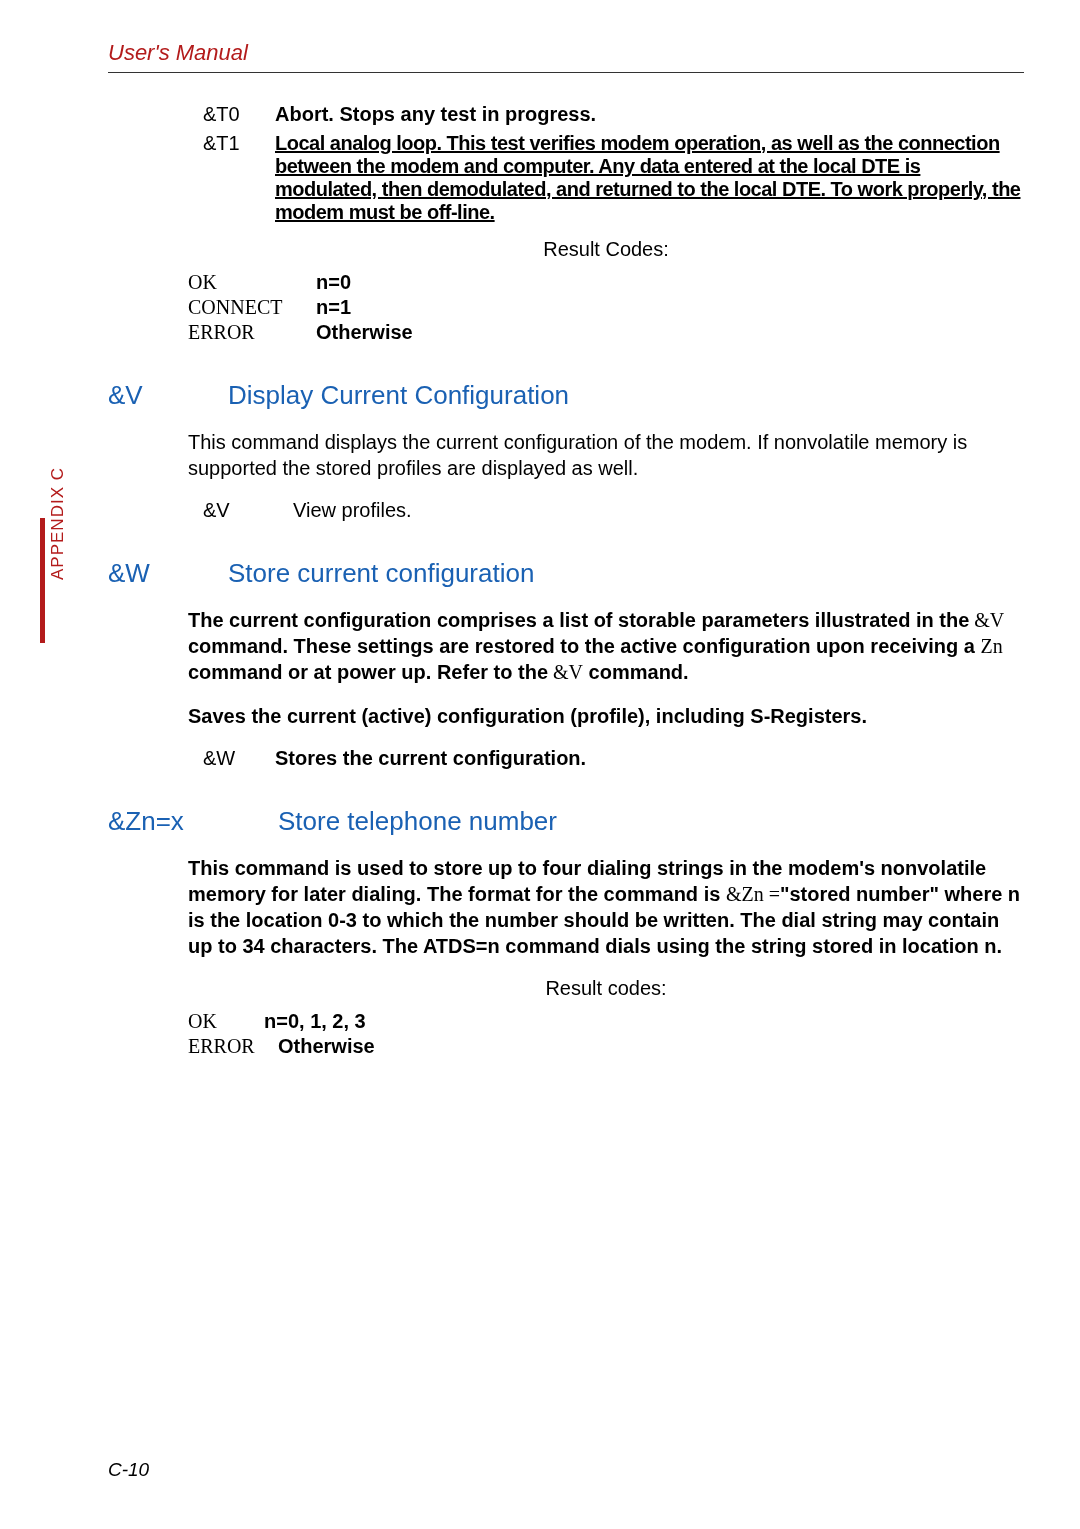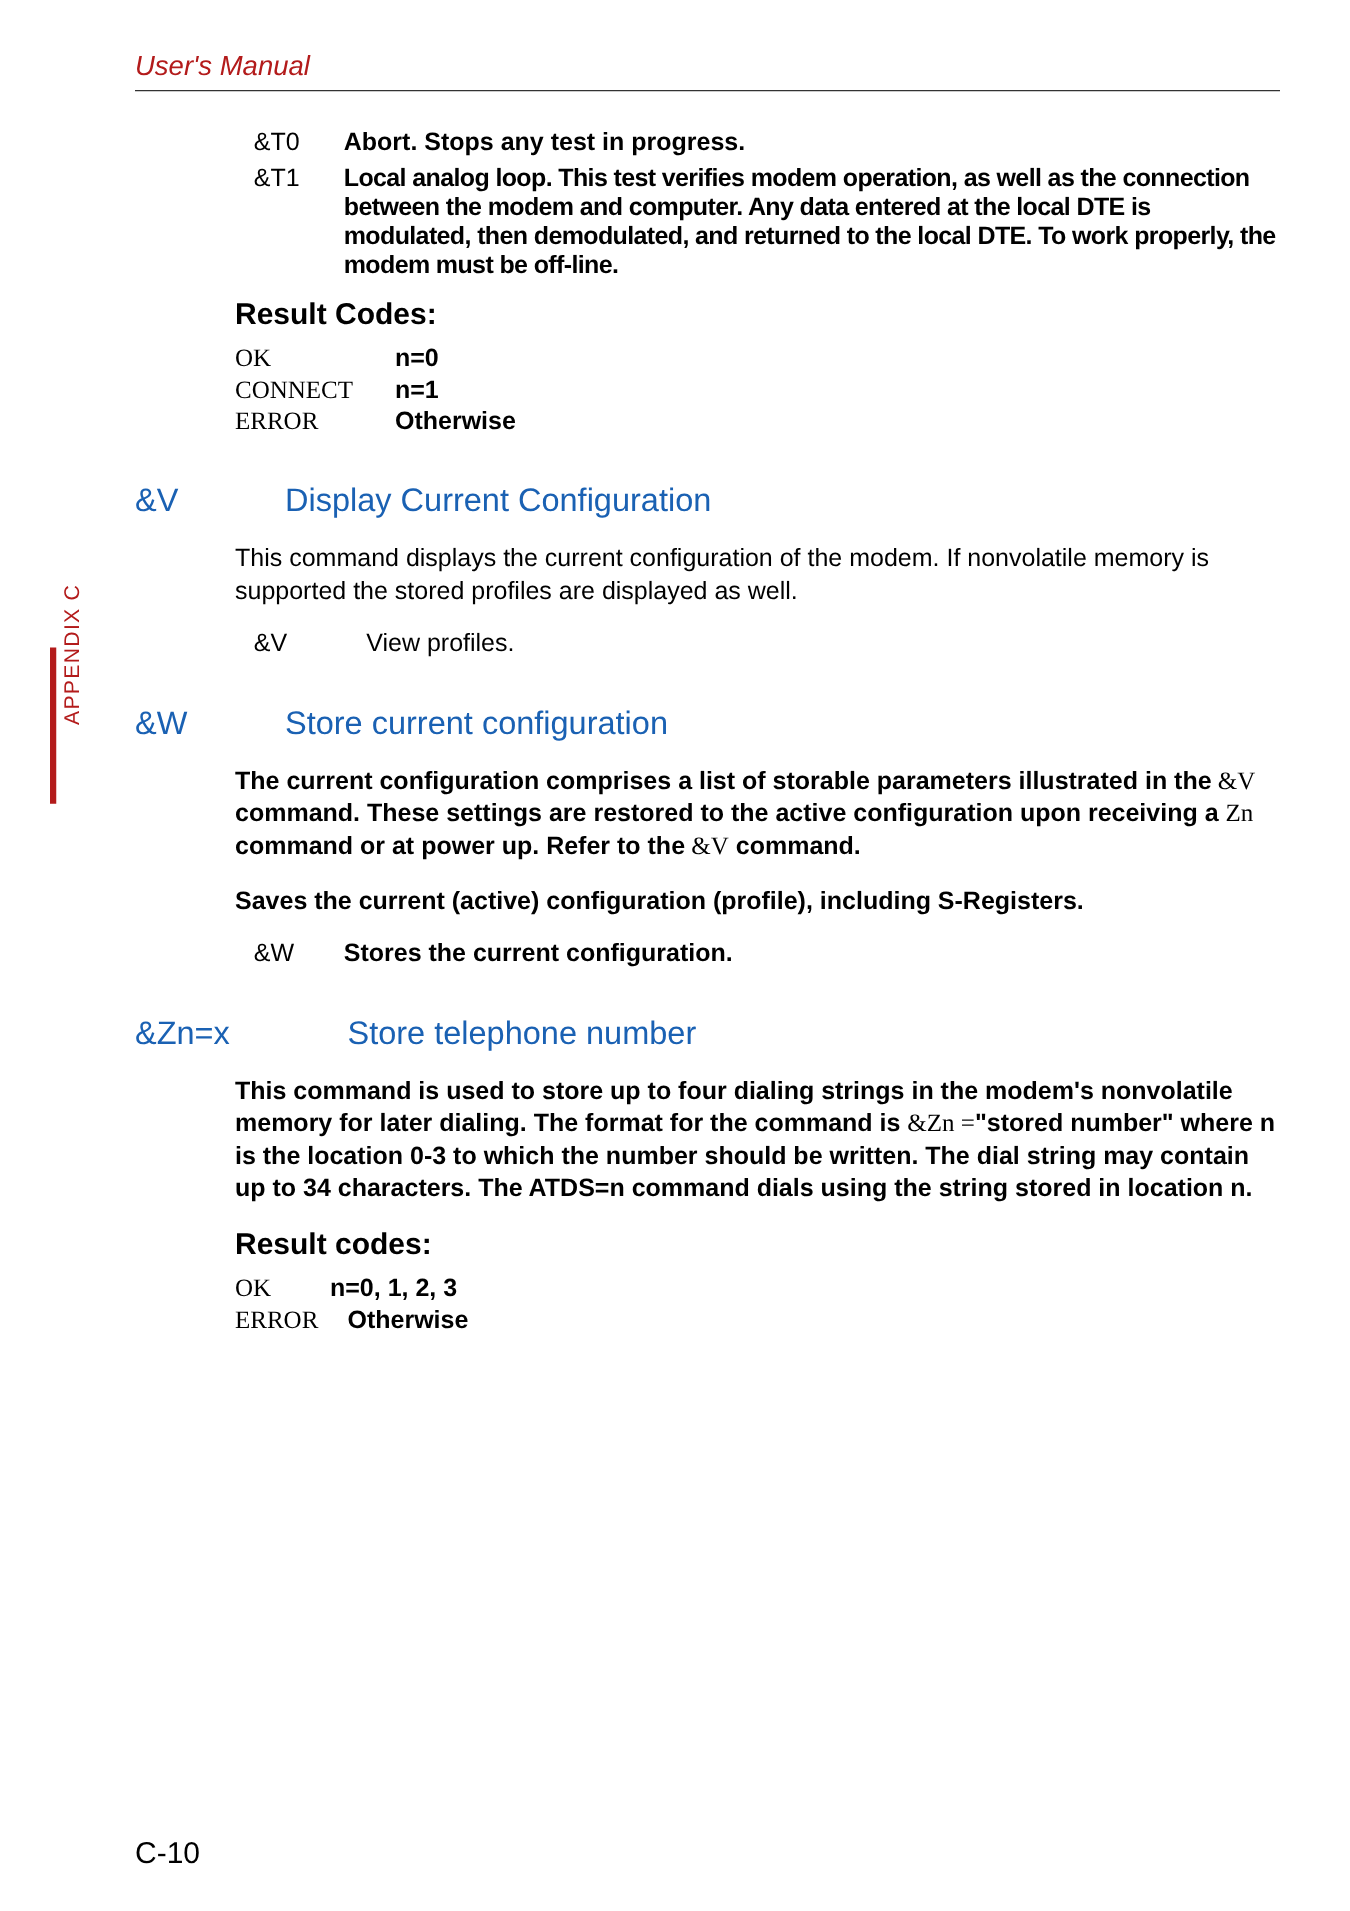--- a/index.html
+++ b/index.html
@@ -82,23 +82,24 @@
     width: 100px;
     flex: 0 0 100px;
   }
   .body-text {
     font-size: 20px;
     line-height: 1.3;
     margin: 10px 0 18px 0;
   }
   .body-text.bold { font-weight: bold; }
   .result-caption {
-    font-weight: bold;
-    font-size: 24px;
+    font-weight: normal;
+    font-size: 20px;
     margin: 14px 0 10px 0;
+    text-align: center;
   }
   .result-row {
     display: flex;
     margin: 2px 0;
     font-size: 20px;
   }
   .result-row .rc-a {
     width: 128px;
     flex: 0 0 128px;
     font-family: Georgia, 'Times New Roman', serif;
@@ -107,26 +108,27 @@
     font-weight: bold;
   }
   .result-row .rc-a2 {
     width: 76px;
     flex: 0 0 76px;
     font-family: Georgia, 'Times New Roman', serif;
   }
   .wide-cmd .cmd { width: 150px; flex: 0 0 150px; }
   .footer {
     position: absolute;
-    bottom: 32px;
+    bottom: 48px;
     left: 108px;
-    font-size: 24px;
+    font-size: 19px;
+    font-style: italic;
   }
   .inline-serif { font-family: Georgia, 'Times New Roman', serif; font-weight: normal; }
-  .sp{ letter-spacing:-0.5px;}
+  .sp{ letter-spacing:-0.5px;text-decoration:underline;}
 </style>
 </head>
 <body>
 
 <div class="page">
 
   <div class="header-italic">User's Manual</div>
 
   <div class="side-tab">
     <div class="tab-bar"></div>

